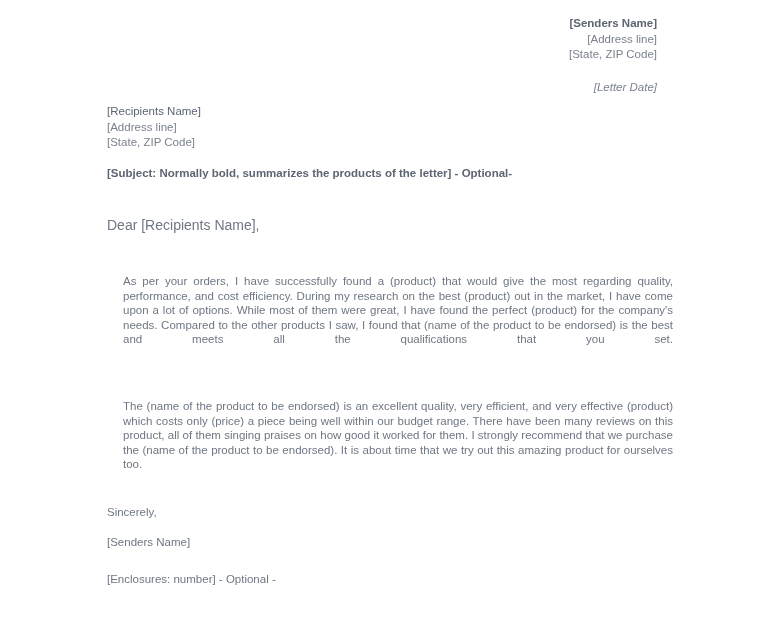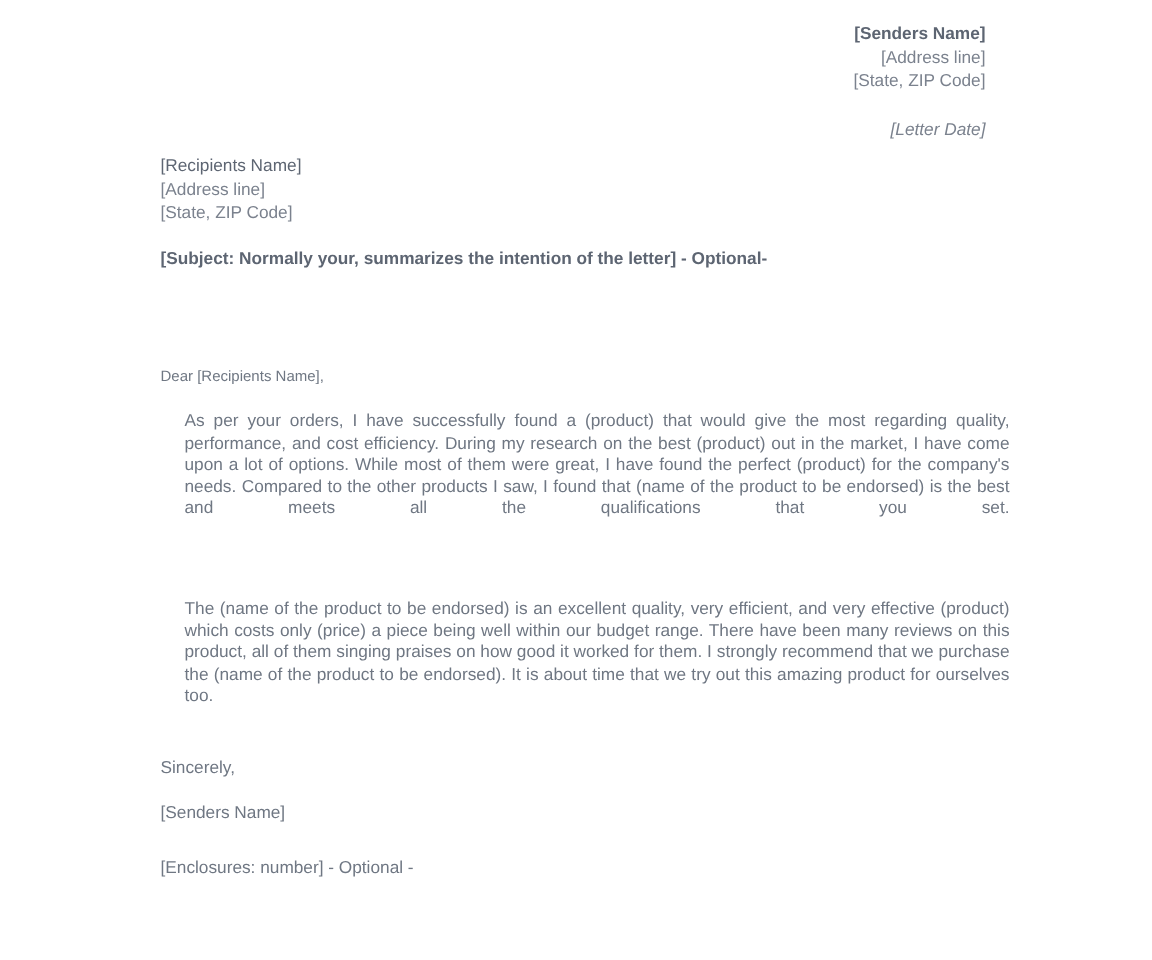--- a/index.html
+++ b/index.html
@@ -86,22 +86,22 @@
     width: 530px;
     font-size: 11.5px;
     line-height: 15.5px;
     font-weight: bold;
     color: #5d6572;
   }
 
   .salutation {
     position: absolute;
     left: 0;
-    top: 244px;
-    font-size: 10px;
+    top: 218px;
+    font-size: 14px;
     line-height: 15.5px;
     color: #6f7783;
   }
 
   .body-para {
     position: absolute;
     left: 0;
     width: 550px;
     font-size: 11.5px;
     line-height: 14.6px;
@@ -164,21 +164,21 @@
     </div>
 
     <div class="letter-date">[Letter Date]</div>
 
     <div class="recipient-block">
       <span class="line recipient-name">[Recipients Name]</span>
       <span class="line recipient-line">[Address line]</span>
       <span class="line recipient-line">[State, ZIP Code]</span>
     </div>
 
-    <div class="subject-block">[Subject: Normally your, summarizes the intention of the letter] - Optional-</div>
+    <div class="subject-block">[Subject: Normally bold, summarizes the products of the letter] - Optional-</div>
 
     <div class="salutation">Dear [Recipients Name],</div>
 
     <p class="body-para para-1">As per your orders, I have successfully found a (product) that would give the most regarding quality, performance, and cost efficiency. During my research on the best (product) out in the market, I have come upon a lot of options. While most of them were great, I have found the perfect (product) for the company's needs. Compared to the other products I saw, I found that (name of the product to be endorsed) is the best and meets all the qualifications that you set.</p>
 
     <p class="body-para para-2">The (name of the product to be endorsed) is an excellent quality, very efficient, and very effective (product) which costs only (price) a piece being well within our budget range. There have been many reviews on this product, all of them singing praises on how good it worked for them. I strongly recommend that we purchase the (name of the product to be endorsed). It is about time that we try out this amazing product for ourselves too.</p>
 
     <div class="closing">Sincerely,</div>
 
     <div class="signature-block">

